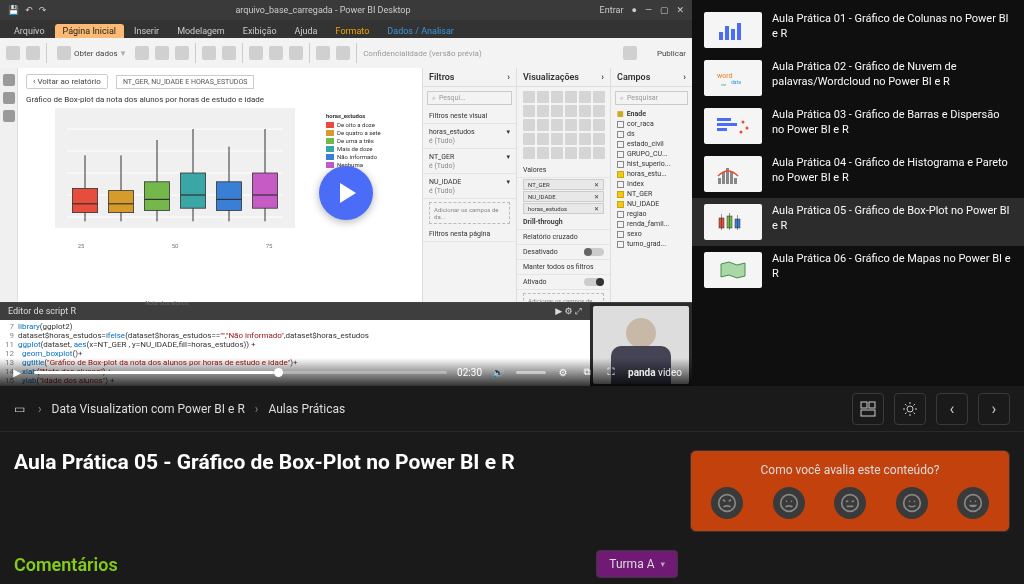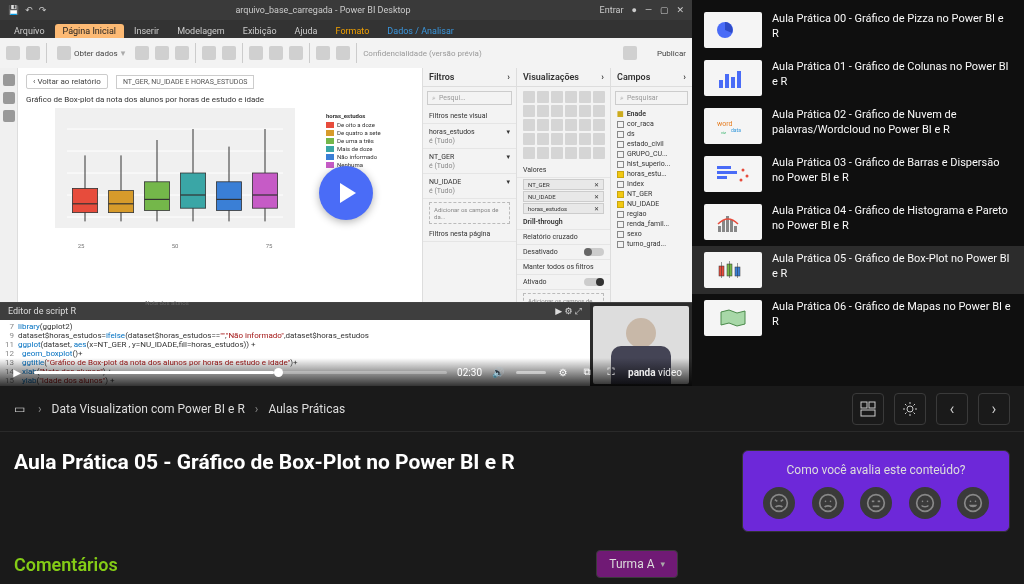--- a/index.html
+++ b/index.html
@@ -86,21 +86,21 @@
   .pl-title { font-size: 11px; color: #fafafa; line-height: 1.35; }
   
   .crumb-row { height: 46px; display: flex; align-items: center; justify-content: space-between; padding: 0 14px; border-bottom: 1px solid #2a2a2a; }
   .crumbs { display: flex; gap: 10px; font-size: 12px; color: #ddd; align-items: center; }
   .crumb-ico { width: 14px; height: 14px; }
   .crumb-sep { color: #888; }
   .crumb-actions { display: flex; gap: 10px; }
   .act-btn { width: 32px; height: 32px; border: 1px solid #3a3a3a; border-radius: 4px; display: flex; align-items: center; justify-content: center; color: #ccc; }
   .lesson-title-row { padding: 18px 14px 0; display: flex; justify-content: space-between; align-items: flex-start; gap: 20px; }
   .lesson-title { font-size: 21px; font-weight: 700; color: #fff; }
-  .rating-box { background: #6d28d9; border: 1px solid #333; border-radius: 6px; padding: 12px 20px; width: 268px; }
+  .rating-box { background: #c2410c; border: 1px solid #333; border-radius: 6px; padding: 12px 20px; width: 320px; }
   .rating-q { font-size: 12px; color: #ddd; text-align: center; margin-bottom: 10px; }
   .emojis { display: flex; justify-content: space-between; }
   .emoji { width: 32px; height: 32px; border-radius: 50%; background: #3a3a3a; display: flex; align-items: center; justify-content: center; cursor: pointer; }
   .emoji svg { width: 20px; height: 20px; }
   .bottom-row { display: flex; justify-content: space-between; align-items: center; padding: 18px 14px 0; }
   .comments-h { font-size: 18px; font-weight: 600; color: #84cc16; }
   .turma { background: #701a75; border: 1px solid #3a3a3a; border-radius: 4px; padding: 6px 12px; font-size: 12px; color: #ddd; display: flex; gap: 6px; align-items: center; margin-right: 332px; }
   .chev { font-size: 9px; color: #aaa; }
 </style>
 </head>
@@ -449,29 +449,20 @@
       <div class="vico">⧉</div>
       <div class="vico">⛶</div>
       <span class="brand"><b>panda</b> <span>video</span></span>
     </div>
   </div>
 
   <div class="playlist" id="playlist">
       <div class="pl-item">
         <div class="thumb">
           <div class="th-chart"><svg viewBox="0 0 40 24">
-              <circle cx="12" cy="12" r="8" fill="#4a6cf7"></circle>
-              <path d="M12 12 L12 4 A8 8 0 0 1 19 15 Z" fill="#2e4bc7"></path>
-            </svg></div>
-        </div>
-        <div class="pl-title">Aula Prática 00 - Gráfico de Pizza no Power BI e R</div>
-      </div>
-      <div class="pl-item">
-        <div class="thumb">
-          <div class="th-chart"><svg viewBox="0 0 40 24">
               <rect x="6" y="14" width="4" height="8" fill="#4a6cf7"></rect>
               <rect x="12" y="8" width="4" height="14" fill="#4a6cf7"></rect>
               <rect x="18" y="11" width="4" height="11" fill="#4a6cf7"></rect>
               <rect x="24" y="5" width="4" height="17" fill="#4a6cf7"></rect>
             </svg></div>
         </div>
         <div class="pl-title">Aula Prática 01 - Gráfico de Colunas no Power BI e R</div>
       </div>
       <div class="pl-item">
         <div class="thumb">

